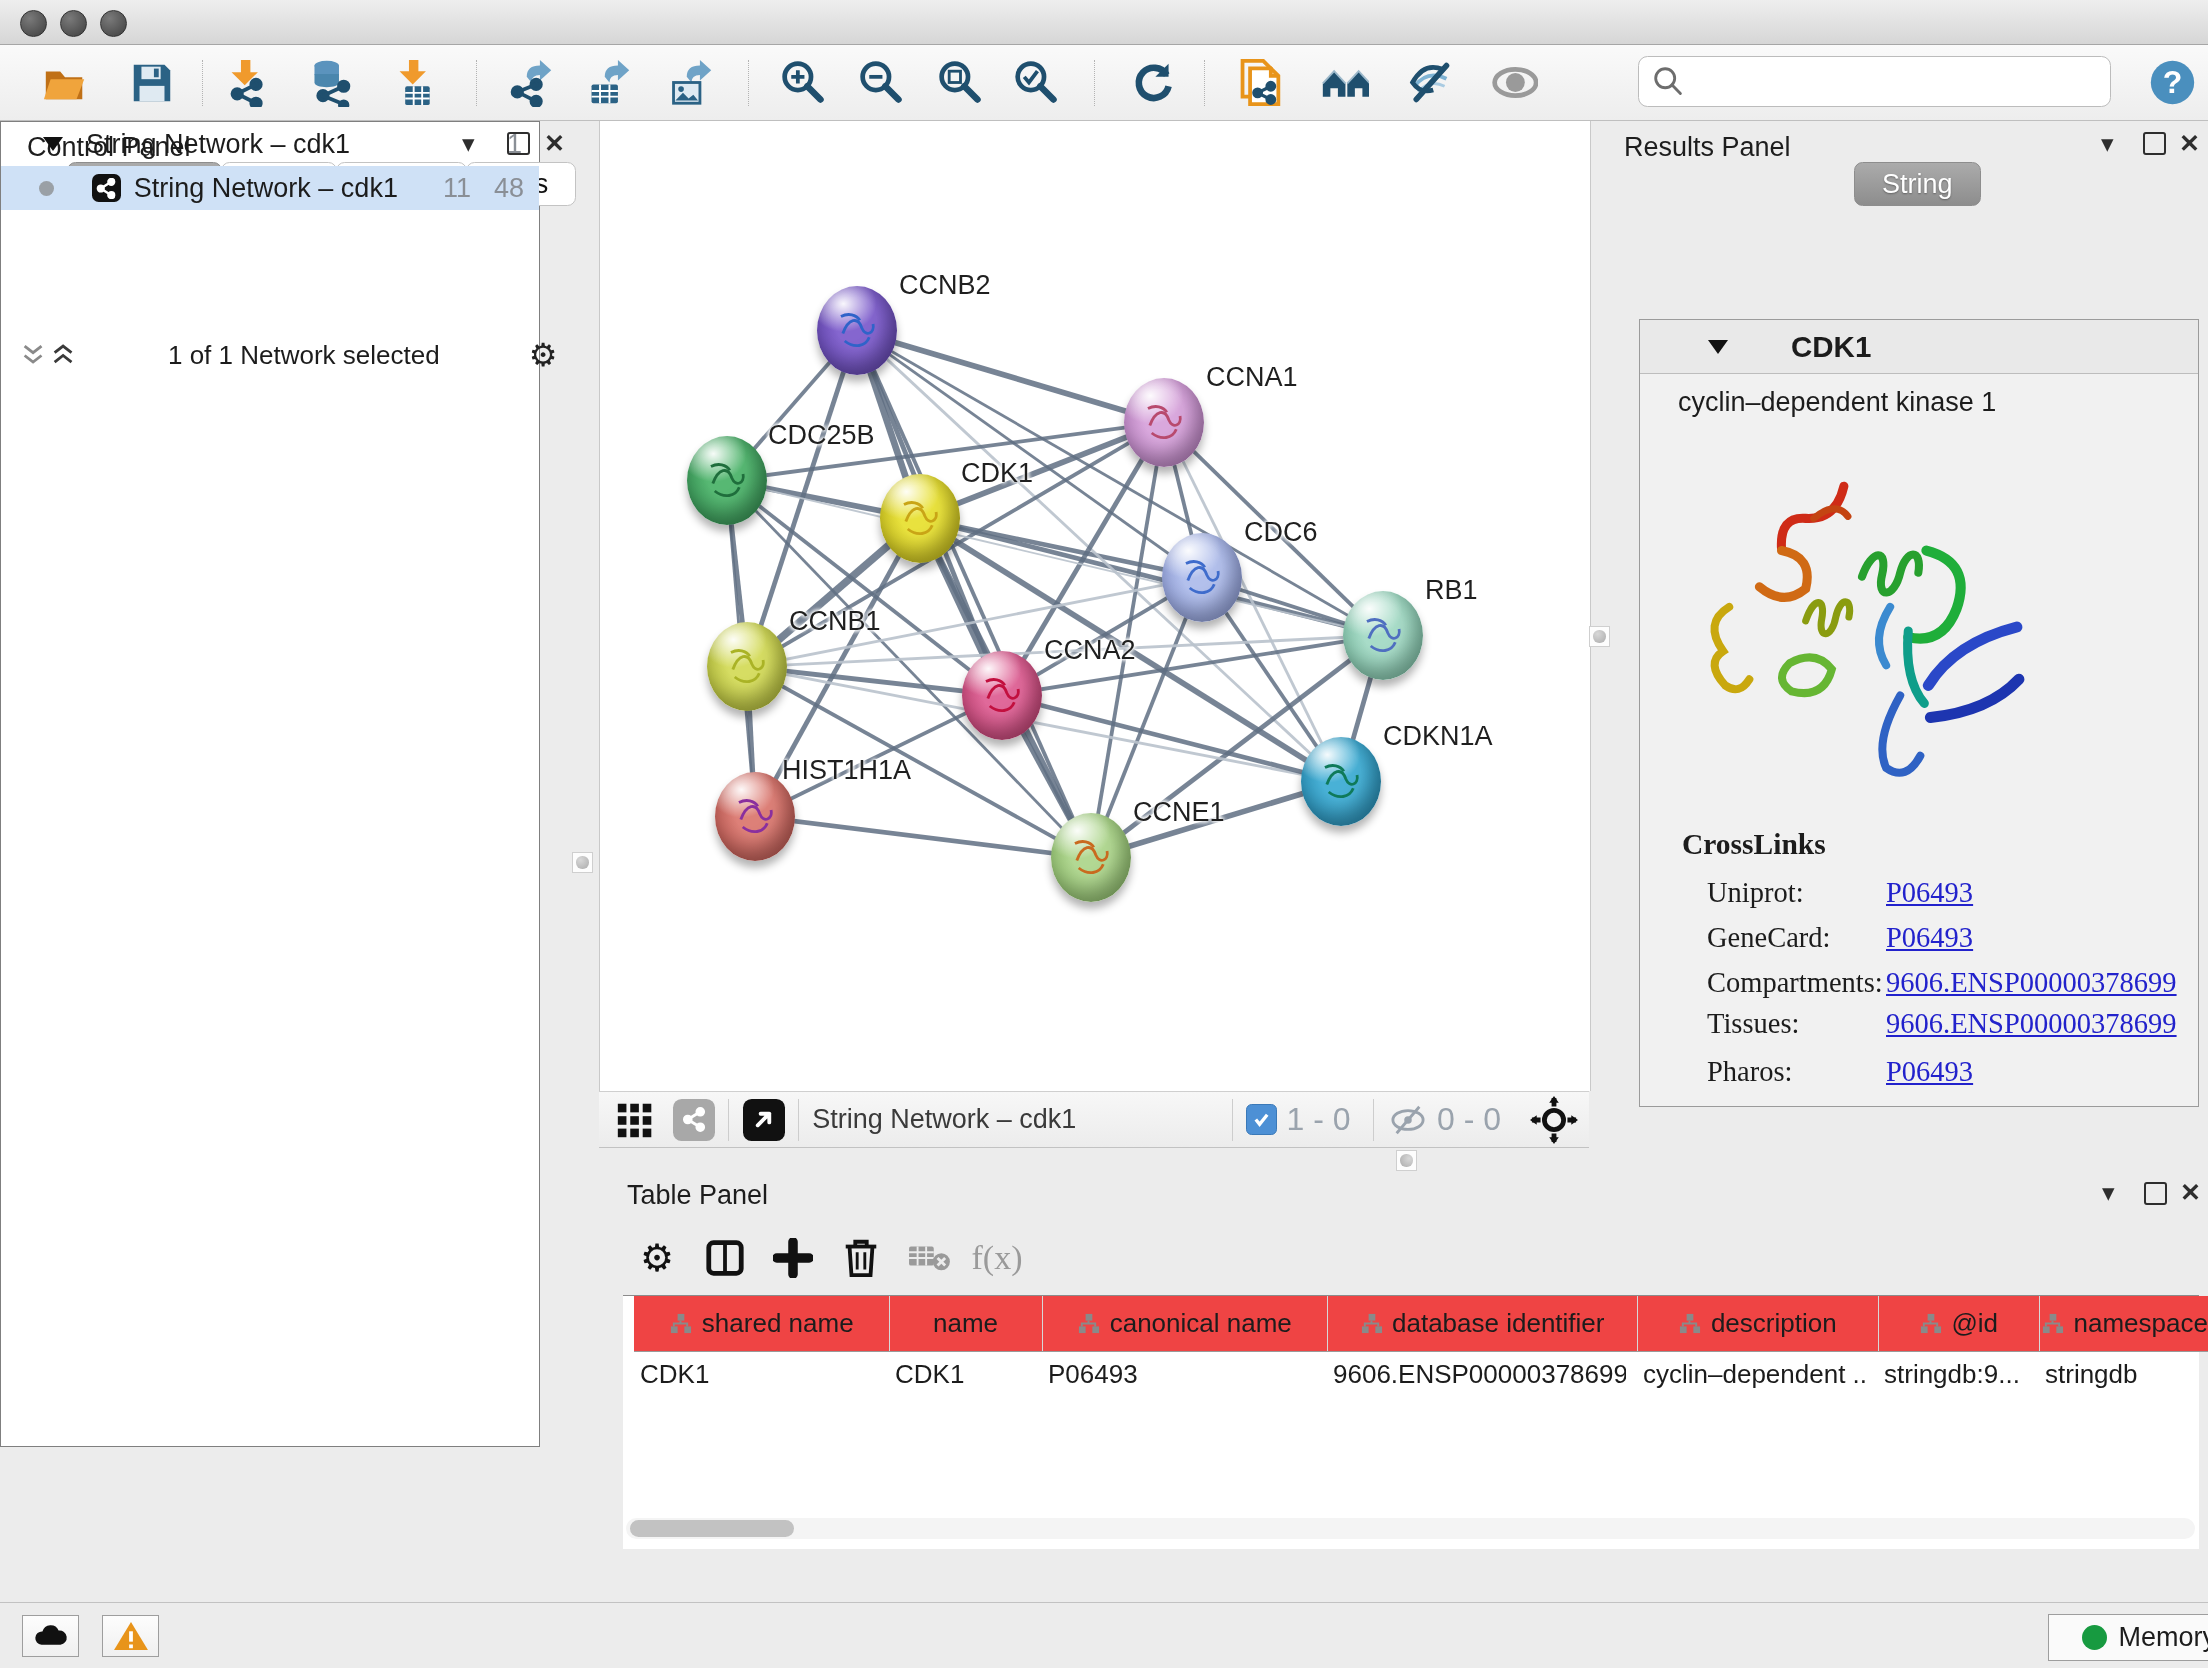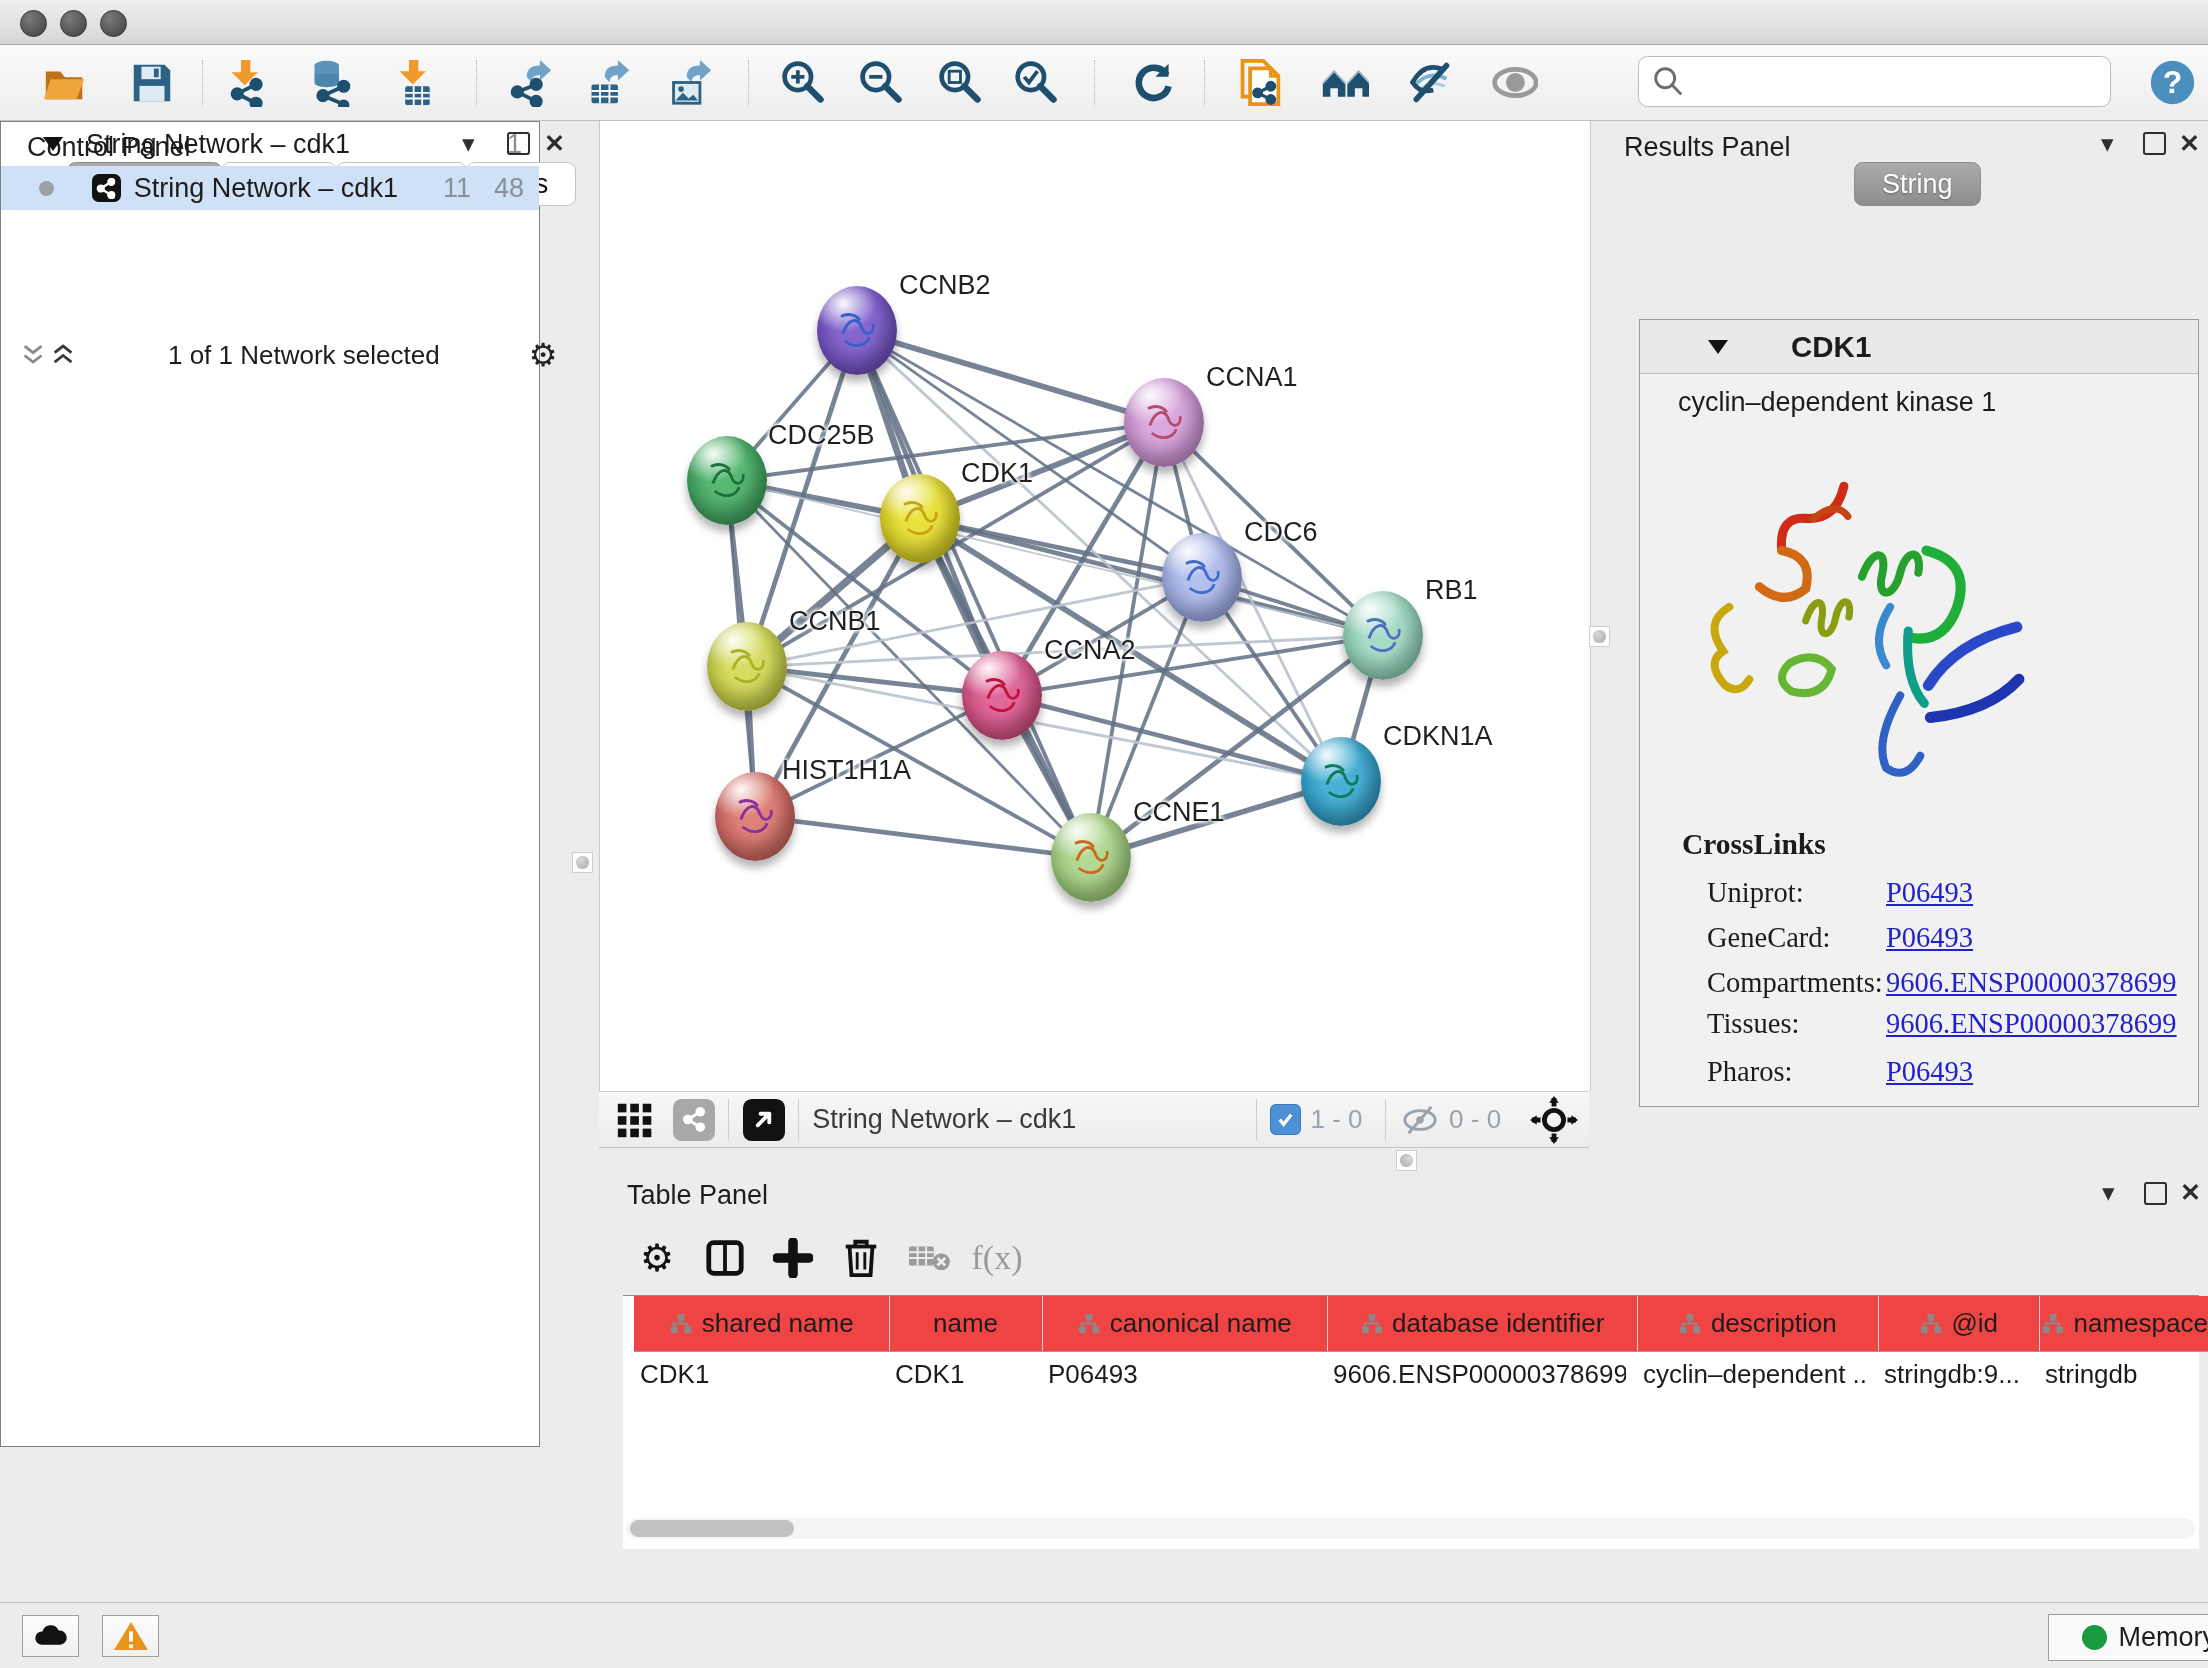--- a/index.html
+++ b/index.html
@@ -43,21 +43,21 @@
     border-left:1px solid #c9c9c9;border-right:1px solid #c9c9c9;}
   .node{position:absolute;width:80px;height:89px;border-radius:50%;}
   .node-label{position:absolute;font-size:27px;color:#1f1f1f;white-space:nowrap;
     text-shadow:0 0 3.8px #fff,0 0 3.8px #fff,0 0 4.8px #fff,0 0 5.7px #fff;}
   
   #net-bar{left:599px;top:1091px;width:990px;height:55px;
     background:linear-gradient(#f7f7f7,#ececec);border-top:1px solid #cfcfcf;border-bottom:1px solid #c2c2c2;
     display:flex;align-items:center;}
   .nb-sep{width:0;height:42px;border-left:1px solid #cdcdcd;margin:0 13.3px;}
   #net-title{font-size:27px;color:#3a3a3a;}
-  .cnt-txt{font-size:26px;color:#9aa3ad;margin:0 9.5px;}
+  .cnt-txt{font-size:32px;color:#9aa3ad;margin:0 9.5px;}
   .checkbox{width:28.5px;height:28.5px;border-radius:5.7px;background:#4d90d5;border:1px solid #3a79b8;
     display:flex;align-items:center;justify-content:center;}
   
   .split-handle{width:19px;height:19px;background:#fdfdfd;border:1px solid #cfcfcf;
     display:flex;align-items:center;justify-content:center;}
   .split-dot{width:12.4px;height:12.4px;border-radius:50%;
     background:radial-gradient(circle at 35% 30%,#d8d8d8,#ababab);}
   
   #res-box1{left:1639px;top:204px;width:558px;height:109px;border:1.9px solid #9b9b9b;background:#ececec;}
   .btn{background:linear-gradient(#ffffff,#f2f2f2);border:1px solid #c6c6c6;border-radius:8.6px;

